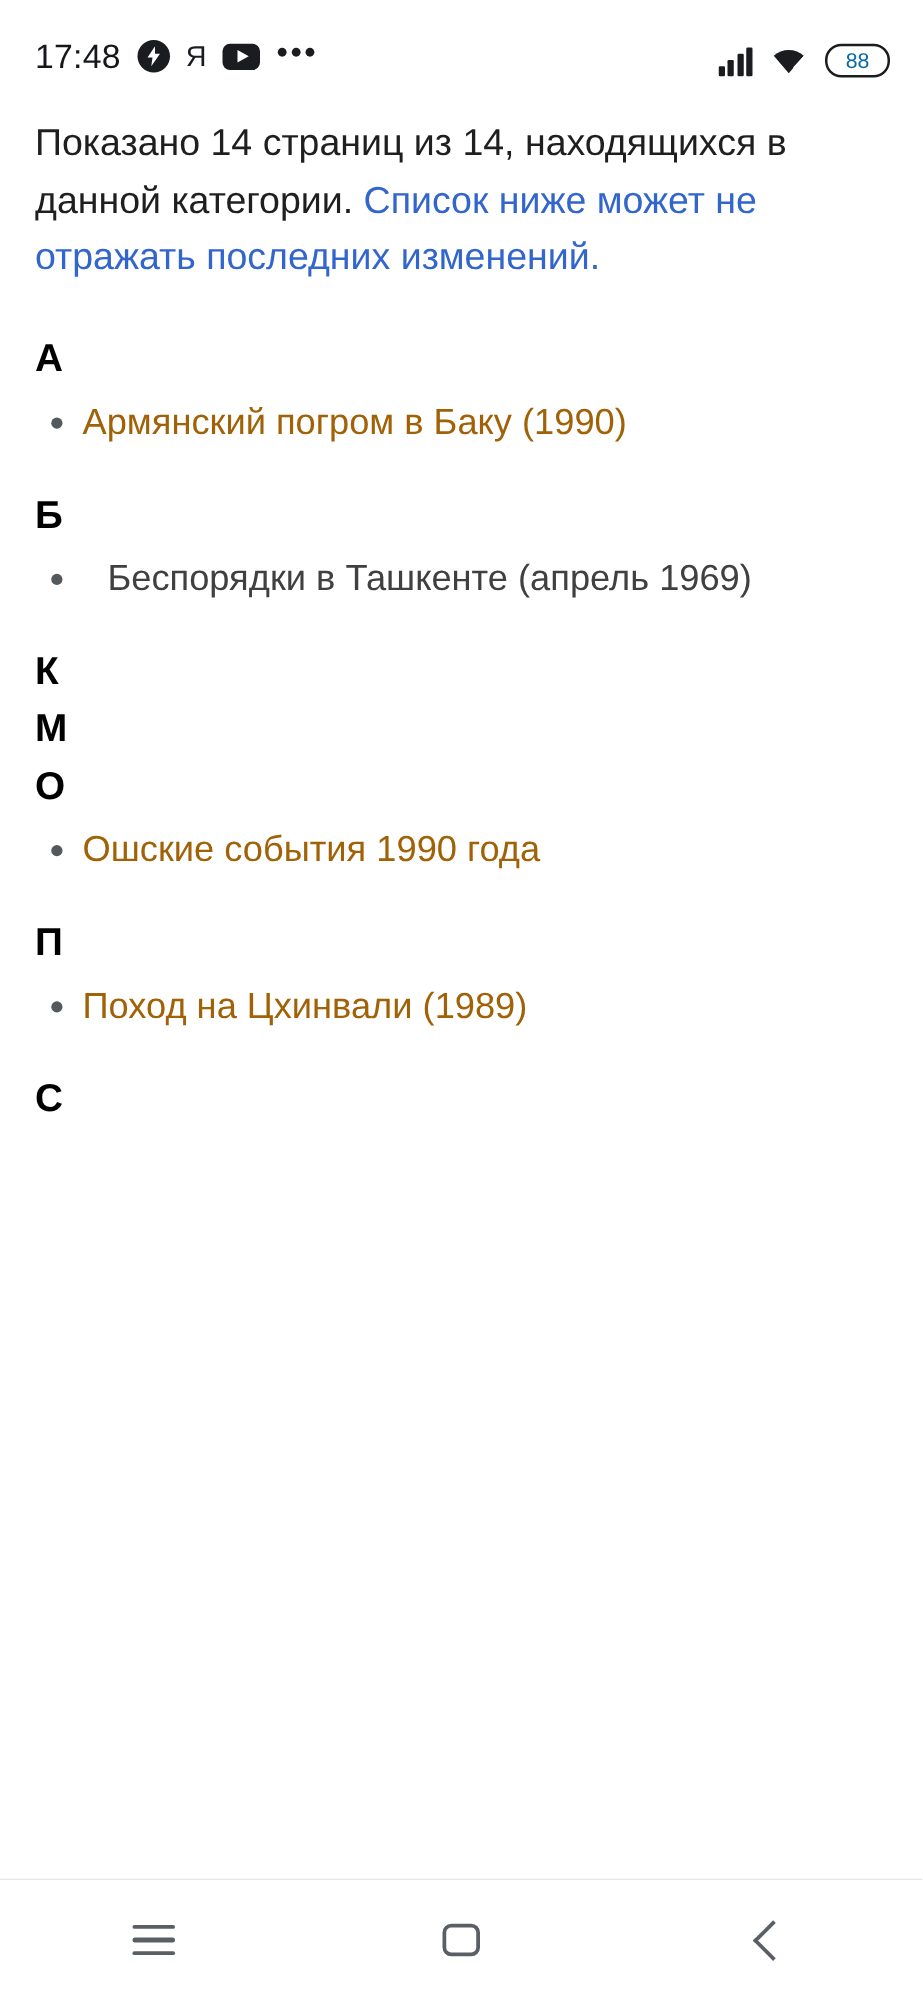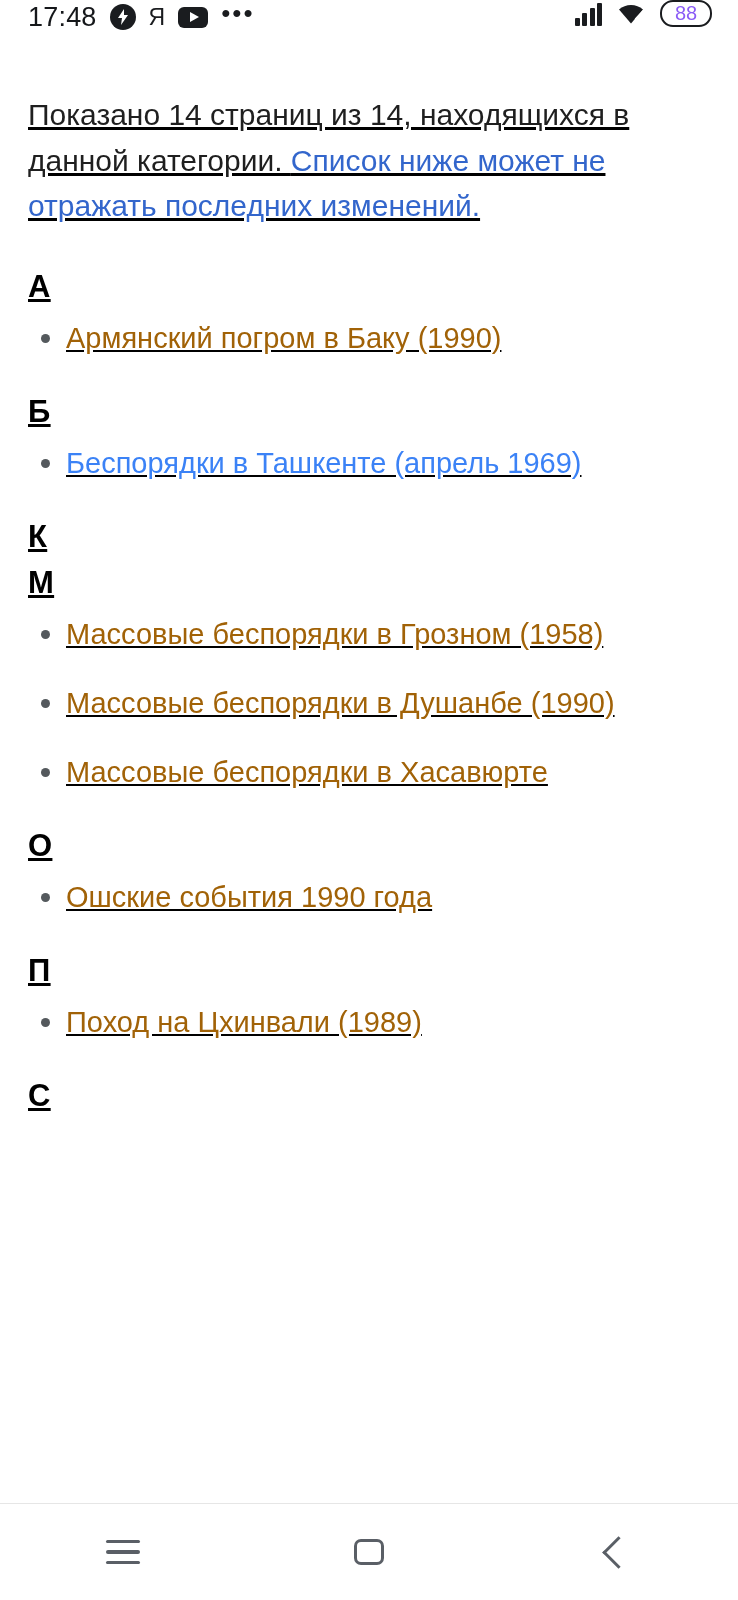--- a/index.html
+++ b/index.html
@@ -12,21 +12,21 @@
     background: #ffffff;
     font-family: "Liberation Sans", sans-serif;
     overflow: hidden;
     position: relative;
   }
 
   
   .status-bar {
     height: 62px;
     display: flex;
-    align-items: flex-start;
+    align-items: flex-end;
     justify-content: space-between;
     padding: 0 26px 0 28px;
     box-sizing: border-box;
     background: #ffffff;
   }
   .status-left {
     display: flex;
     align-items: center;
     gap: 13px;
   }
@@ -94,31 +94,30 @@
   .signal-icon i:nth-child(4) { height: 23px; }
   .wifi-icon svg { display: block; }
   .battery-badge {
     min-width: 52px;
     height: 27px;
     border: 2.5px solid #1a1c1f;
     border-radius: 13px;
     display: inline-flex;
     align-items: center;
     justify-content: center;
-    font-size: 20px;
-    color: #8b5cf6;
+    font-size: 17px;
+    color: #0369a1;
     padding: 0 7px;
     box-sizing: border-box;
   }
 
   
   .content {
     padding: 30px 28px 0 28px;
     box-sizing: border-box;
-    text-decoration: underline;
   }
   .intro {
     font-size: 30px;
     line-height: 1.52;
     color: #1f1f1f;
     margin: 0 0 40px 0;
   }
   .intro a {
     color: #3366cc;
     text-decoration: none;
@@ -151,21 +150,22 @@
     width: 9px;
     height: 9px;
     border-radius: 50%;
     background: #54595d;
   }
   ul.entry-list li a {
     color: #a16207;
     text-decoration: none;
   }
   ul.entry-list li a.visited {
-    color: #3b82f6;
+    color: #404040;
+    margin-left: 20px;
   }
   .section-block { margin-bottom: 0; }
 
   
   .nav-bar {
     position: absolute;
     left: 0;
     bottom: 0;
     width: 738px;
     height: 96px;
@@ -261,25 +261,20 @@
       <li><a class="visited" href="#">Беспорядки в Ташкенте (апрель 1969)</a></li>
     </ul>
   </div>
 
   <div class="section-block">
     <h2 class="letter-heading">К</h2>
   </div>
 
   <div class="section-block">
     <h2 class="letter-heading">М</h2>
-    <ul class="entry-list">
-      <li><a href="#">Массовые беспорядки в Грозном (1958)</a></li>
-      <li><a href="#">Массовые беспорядки в Душанбе (1990)</a></li>
-      <li><a href="#">Массовые беспорядки в Хасавюрте</a></li>
-    </ul>
   </div>
 
   <div class="section-block">
     <h2 class="letter-heading">О</h2>
     <ul class="entry-list">
       <li><a href="#">Ошские события 1990 года</a></li>
     </ul>
   </div>
 
   <div class="section-block">

